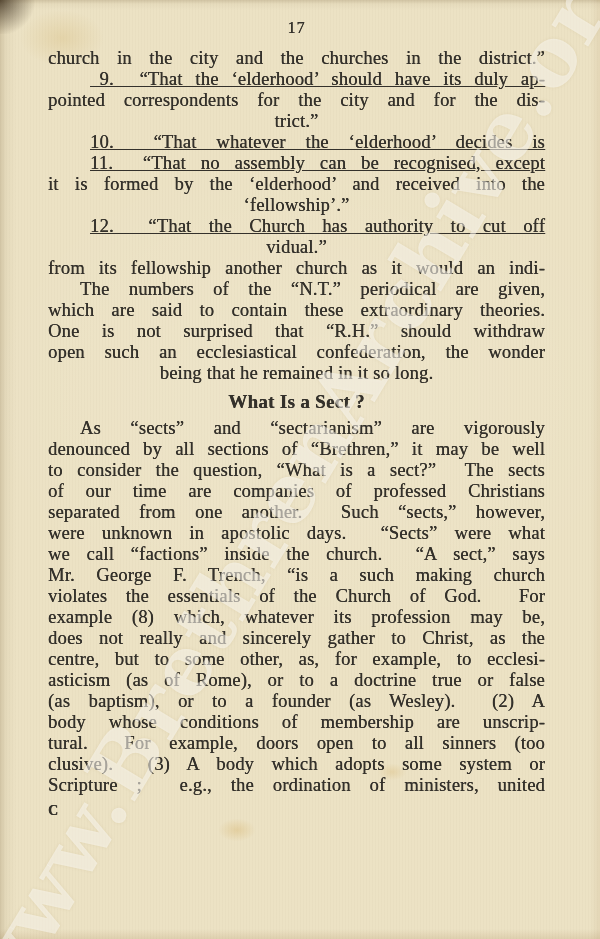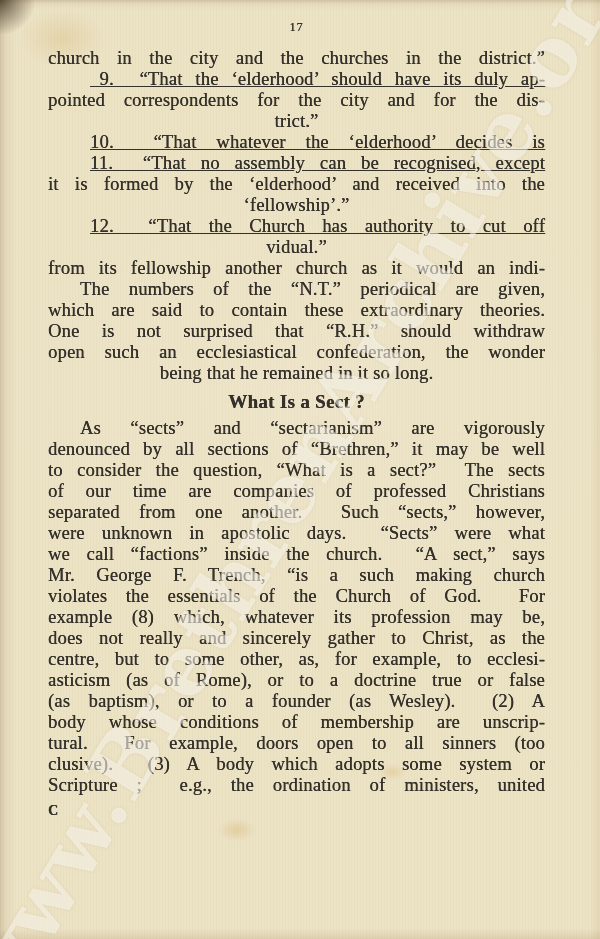--- a/index.html
+++ b/index.html
@@ -37,21 +37,21 @@
     font-size:18.5px;
     line-height:21px;
     letter-spacing:0.2px;
     text-shadow: 0.25px 0 0 currentColor;
   }
 
   .pageno {
     margin-top:17px;
     height:20px;
     text-align:center;
-    font-size:12px;
+    font-size:16px;
     letter-spacing:1px;
     margin-bottom:11px;
   }
 
   .line { text-align:center; }
   .line.just { text-align:justify; text-align-last:justify; }
   .ind-para { text-indent:32px; }
   .ind-item { text-indent:42px;text-decoration:underline; }
 
   .heading {

